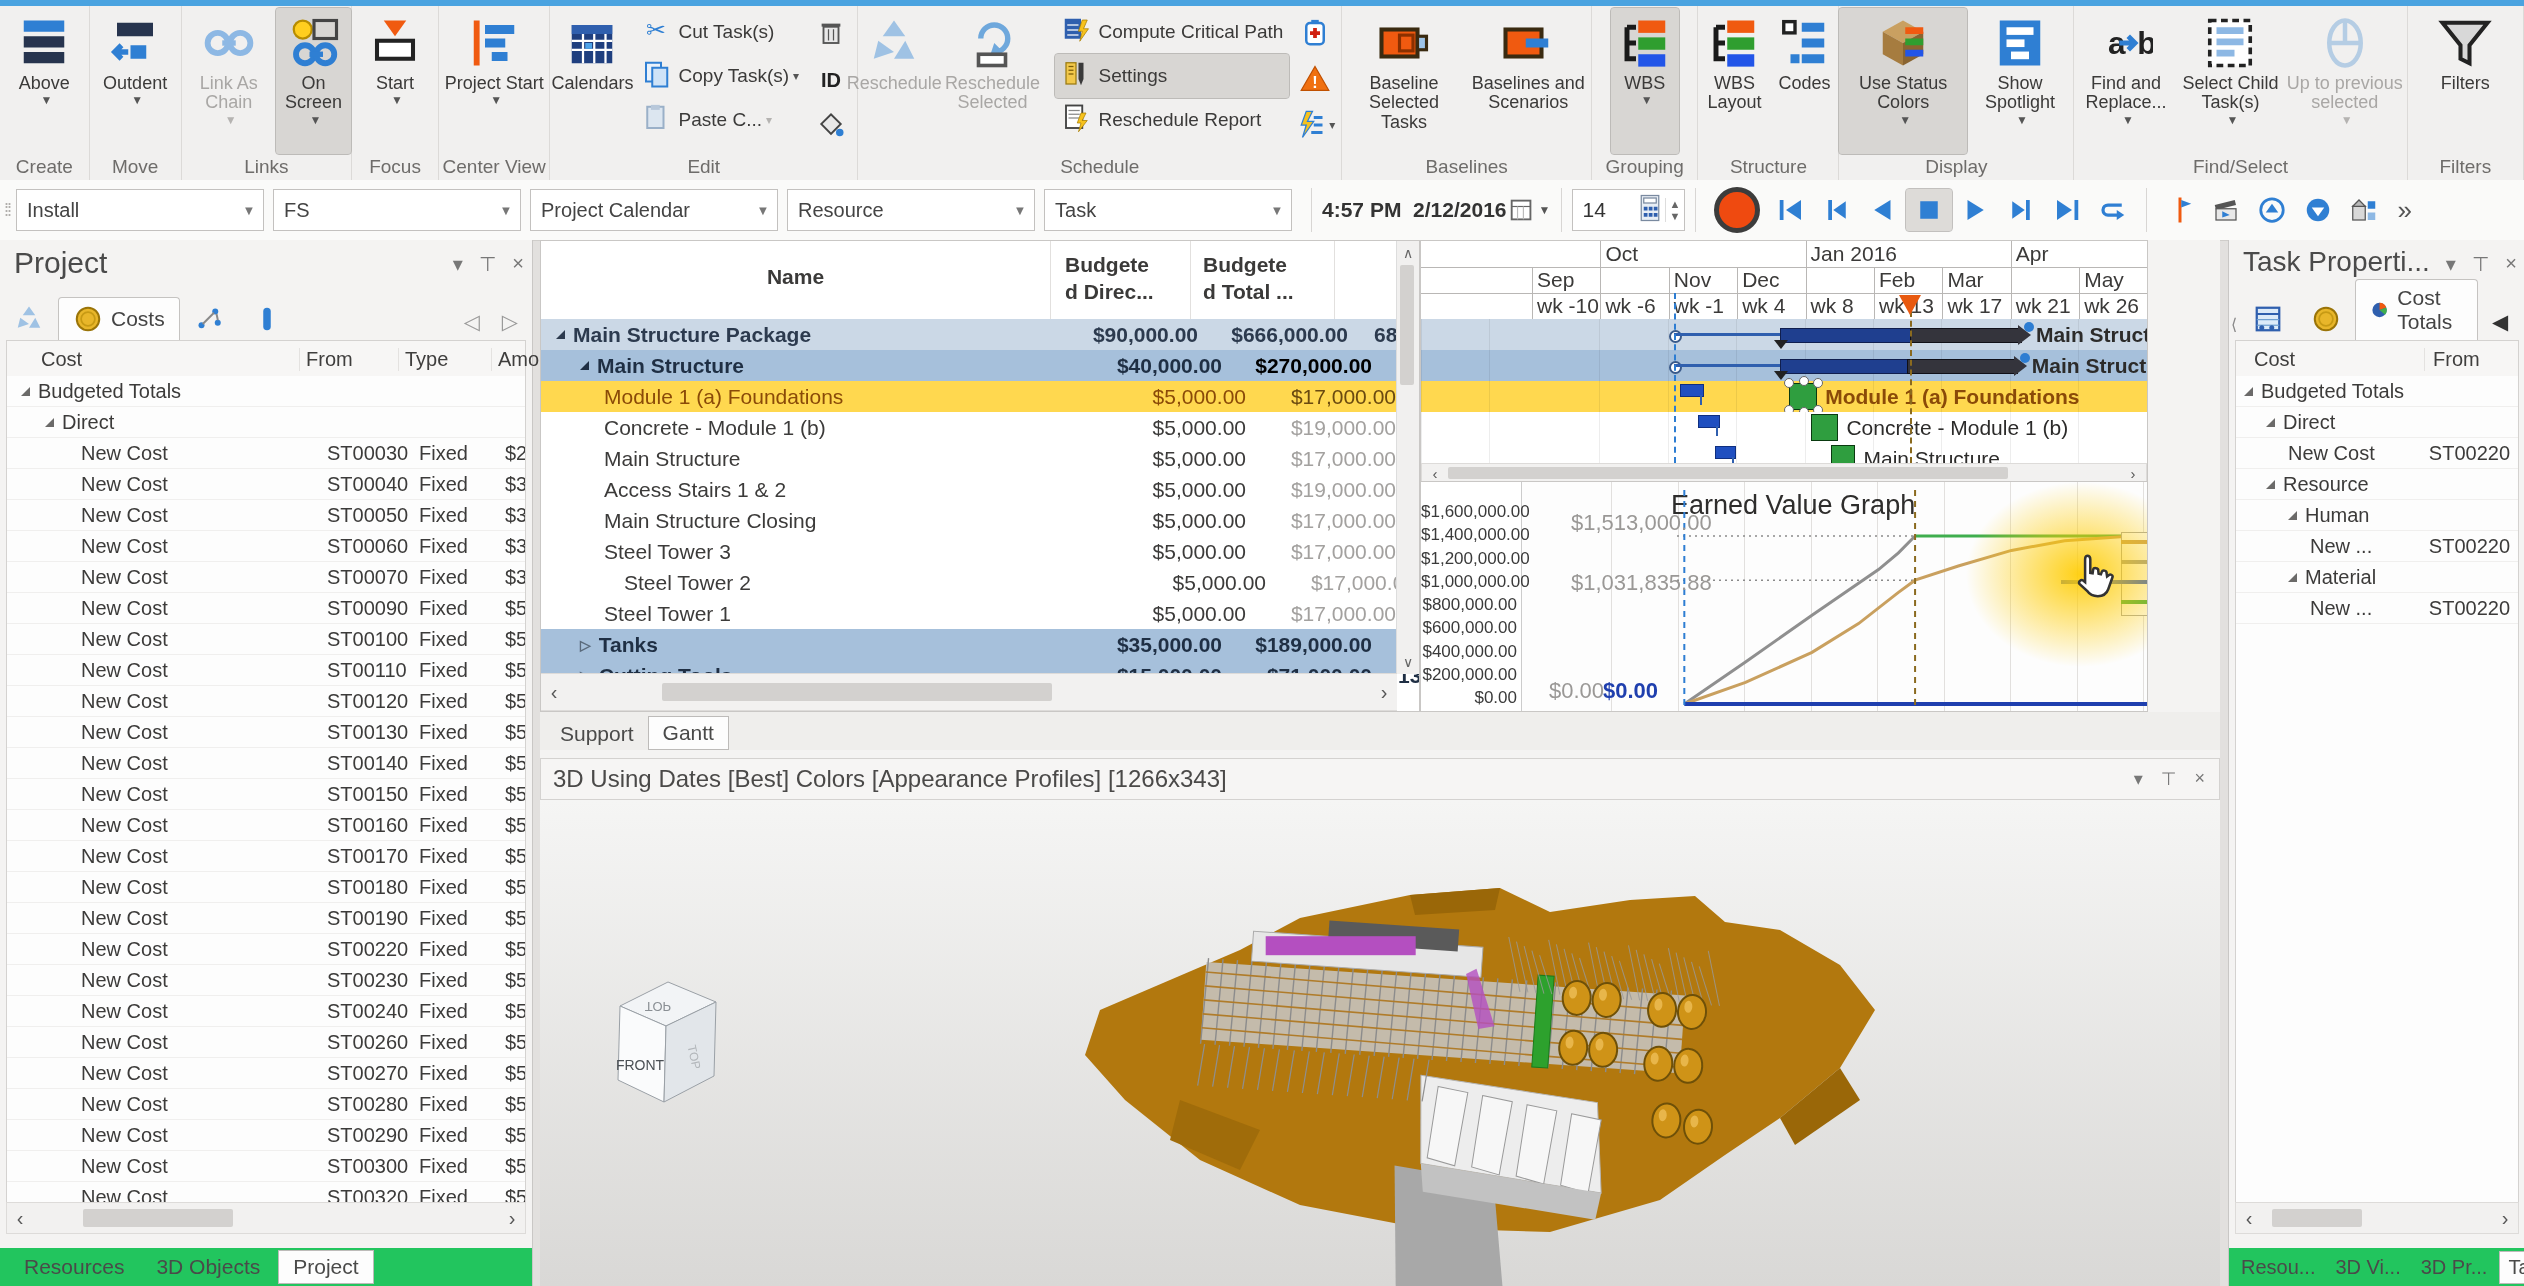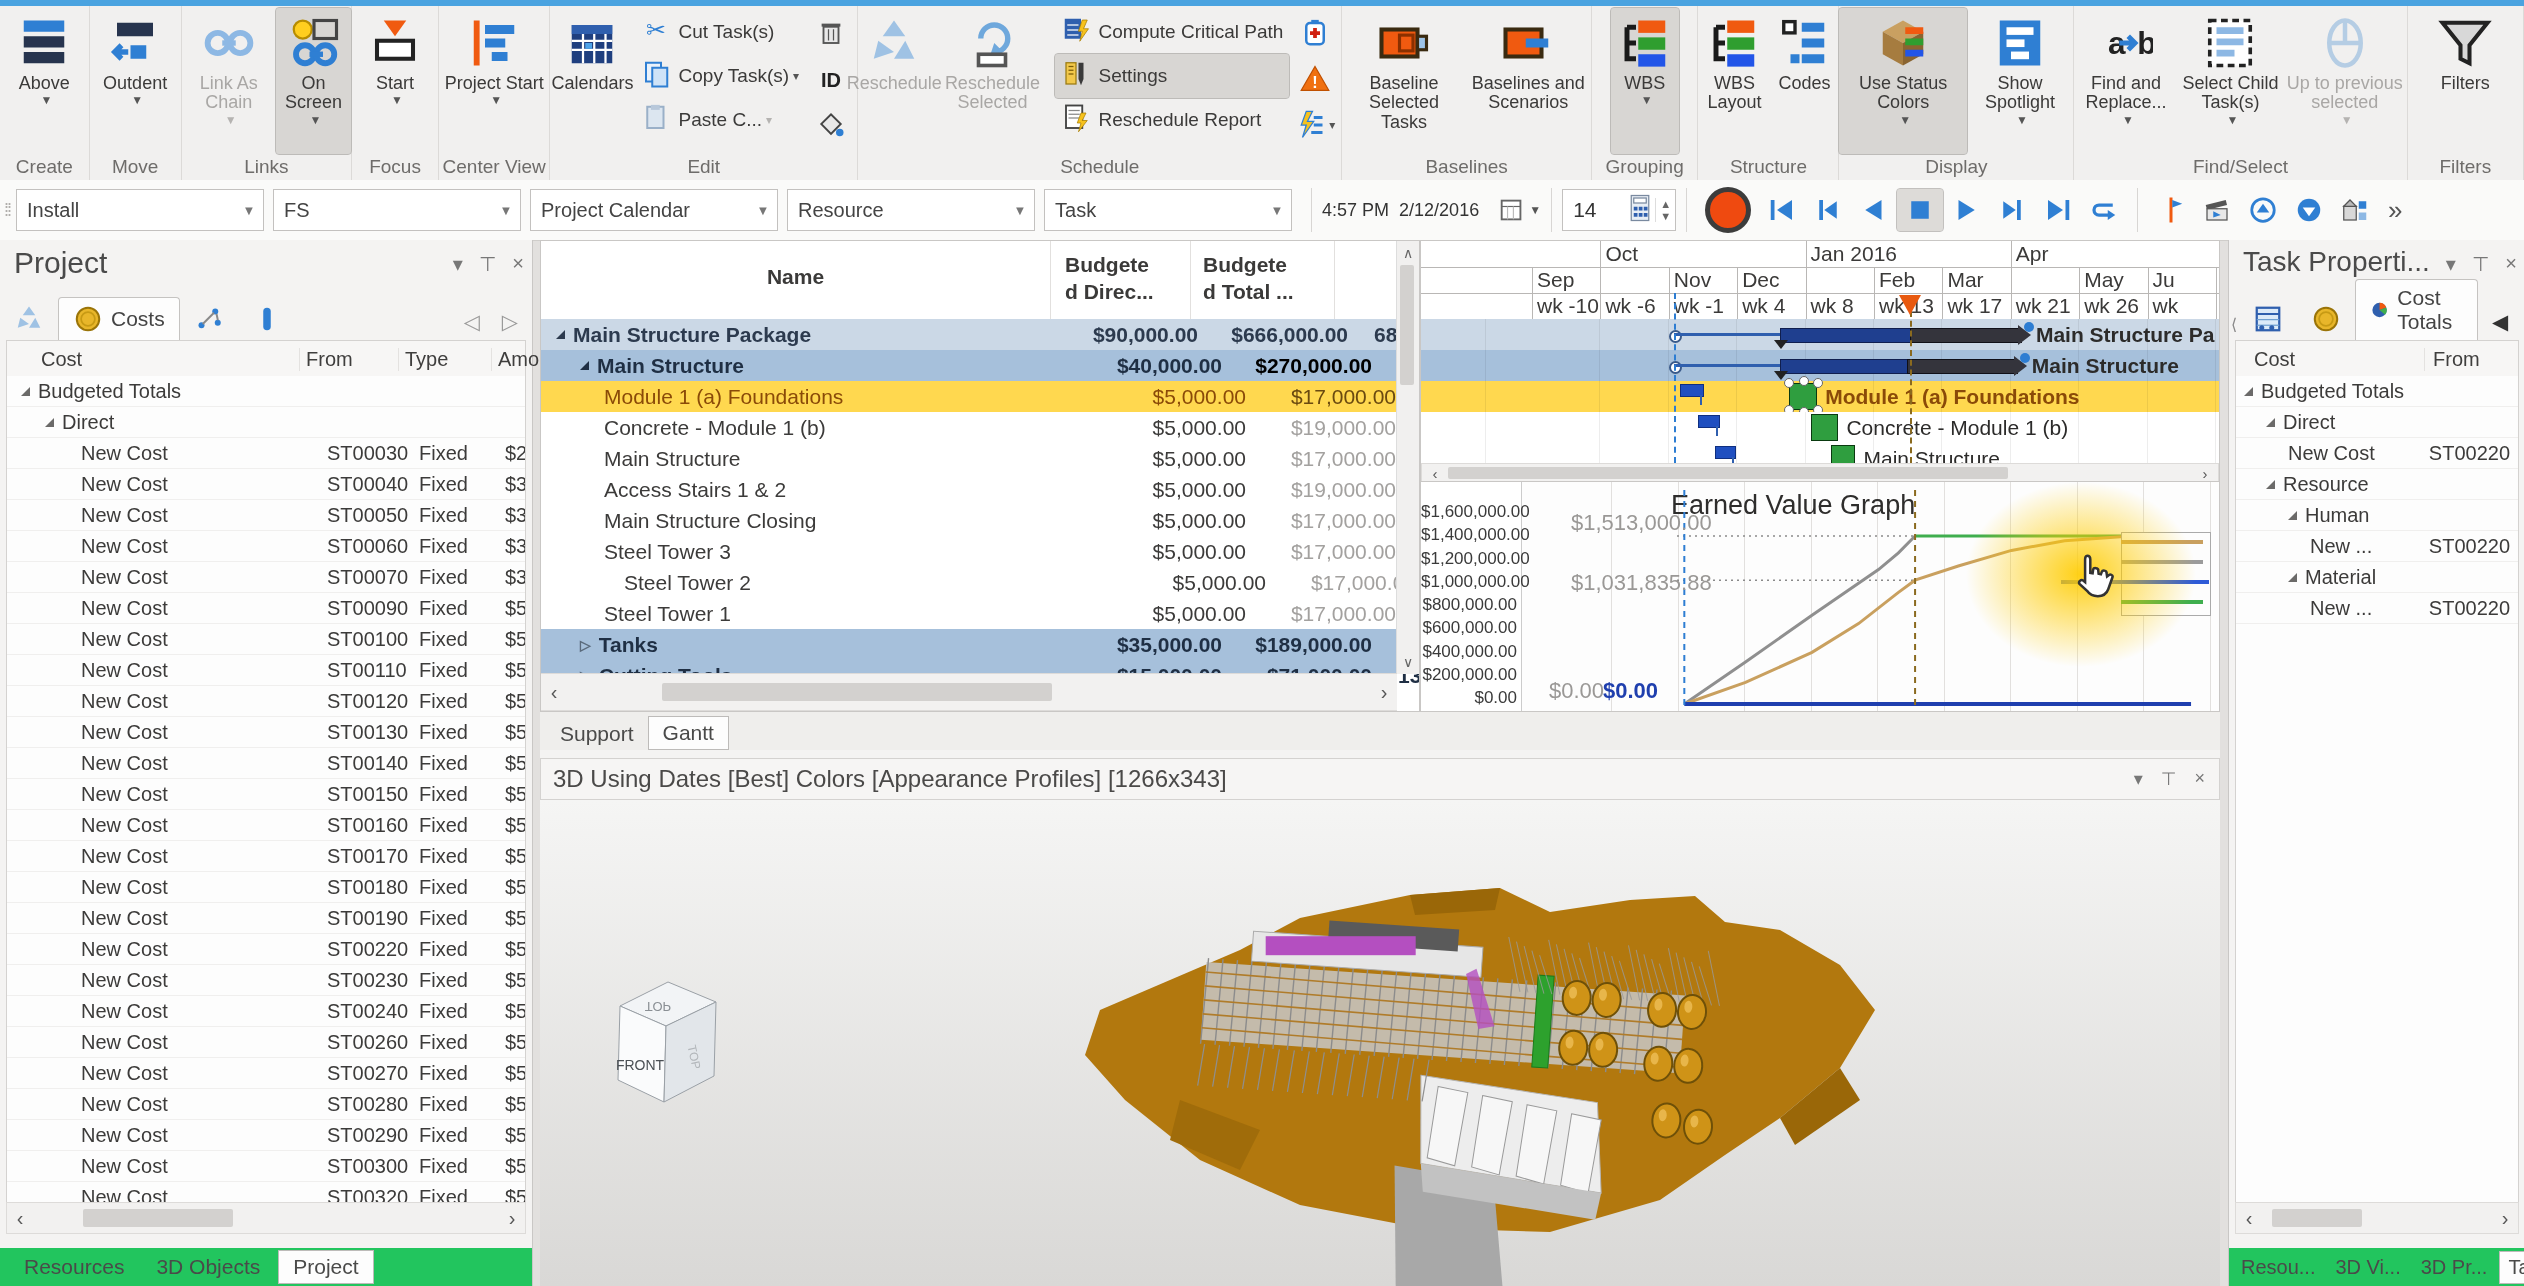--- a/index.html
+++ b/index.html
@@ -23,21 +23,21 @@
   .rmini{height:46px;width:52px;display:flex;align-items:center;justify-content:center;}
   .caret{font-size:12px;color:#555;margin-left:4px;}
   .dis .caret{color:#b5b3b1;}
   
   .playbar{left:0;top:180px;width:2524px;height:60px;background:#fafaf9;border-bottom:1px solid #cfcdca;display:flex;align-items:center;}
   .grip{color:#b0aeac;font-size:18px;letter-spacing:-2px;margin:0 6px 0 4px;}
   .combo{width:246px;height:40px;background:#fff;border:1px solid #c3c1bf;display:flex;align-items:center;margin-right:9px;}
   .combo span.v{flex:1;font-size:20px;color:#444;padding-left:10px;white-space:nowrap;overflow:hidden;}
   .combo span.b{width:28px;text-align:center;color:#777;font-size:13px;}
   .psep{width:1px;height:44px;background:#d8d6d4;margin:0 10px;}
-  .dtxt{font-size:18px;color:#333;margin-right:18px;white-space:nowrap;}
+  .dtxt{font-size:21px;color:#333;white-space:nowrap;font-weight:bold;}
   .sqbtn{width:44px;height:42px;display:flex;align-items:center;justify-content:center;}
   .intbox{display:flex;align-items:center;border:1px solid #c3c1bf;background:#fff;height:40px;}
   .intbox .iv{width:52px;font-size:21px;padding-left:10px;color:#333;}
   .spin{display:flex;flex-direction:column;font-size:11px;color:#666;line-height:1.1;padding:0 4px;border-left:1px solid #ddd;}
   .recbtn{width:46px;height:46px;border-radius:50%;border:5px solid #3c3c3c;background:#ef4a10;box-sizing:border-box;margin:0 8px;}
   .tbtn{width:46px;height:42px;display:flex;align-items:center;justify-content:center;border-radius:3px;}
   .tbtn.sel{background:#dddbd8;outline:1px solid #c2c0be;}
   .morec{font-size:26px;color:#555;margin-left:10px;}
   
   .panel{background:#f4f3f2;top:240px;height:1046px;}
@@ -62,21 +62,21 @@
   .center{left:540px;top:240px;width:1680px;height:1046px;background:#f4f3f2;}
   .ttable{position:absolute;left:0;top:0;width:880px;height:472px;background:#fff;border:1px solid #c9c7c5;box-sizing:border-box;overflow:hidden;}
   .thdr{position:absolute;left:0;top:0;width:100%;height:78px;border-bottom:1px solid #c9c7c5;font-size:21px;font-weight:bold;color:#3b3a39;}
   .tcolsep{position:absolute;top:0;bottom:0;width:1px;background:#e2e0de;}
   .trow{position:absolute;left:0;width:856px;height:31px;display:flex;align-items:center;font-size:21px;border-bottom:1px solid #efeeed;}
   .trow .c-name{flex:0 0 509px;padding-left:15px;display:flex;align-items:center;white-space:nowrap;overflow:hidden;}
   .trow .c-dir{flex:0 0 133px;text-align:right;padding-right:14px;}
   .trow .c-tot{flex:0 0 136px;text-align:right;padding-right:14px;}
   .trow .c-dur{flex:1;padding-left:12px;}
   .vscroll{position:absolute;width:22px;background:#f1f0ef;border-left:1px solid #ddd;color:#666;font-size:14px;text-align:center;}
-  .gantt{position:absolute;left:880px;top:0;width:800px;height:472px;background:#4c1d95;border:1px solid #c9c7c5;box-sizing:border-box;overflow:hidden;}
+  .gantt{position:absolute;left:880px;top:0;width:728px;height:472px;background:#4c1d95;border:1px solid #c9c7c5;box-sizing:border-box;overflow:hidden;}
   .ghead{position:absolute;left:0;top:0;width:100%;height:78px;background:#fff;}
   .ghl{position:absolute;font-size:21px;color:#3b3a39;white-space:nowrap;}
   .gline{position:absolute;background:#b9b7b5;width:1px;}
   .grow{position:absolute;left:0;width:100%;height:31px;}
   .gbarlab{position:absolute;font-size:21px;font-weight:bold;color:#2c2b2a;white-space:nowrap;}
   .dashv{position:absolute;width:0;border-left:2px dashed #2d7dd2;}
   .dashv.brown{border-left:2px dashed #8a6a1f;}
   .ev{position:absolute;left:0;top:240px;width:800px;height:232px;background:#fdfdfd;border-top:1px solid #c9c7c5;}
   .evlab{position:absolute;font-size:17px;color:#3a3a3a;text-align:right;width:96px;}
   .evtitle{position:absolute;left:250px;top:8px;font-size:27px;color:#2e2d2c;}

